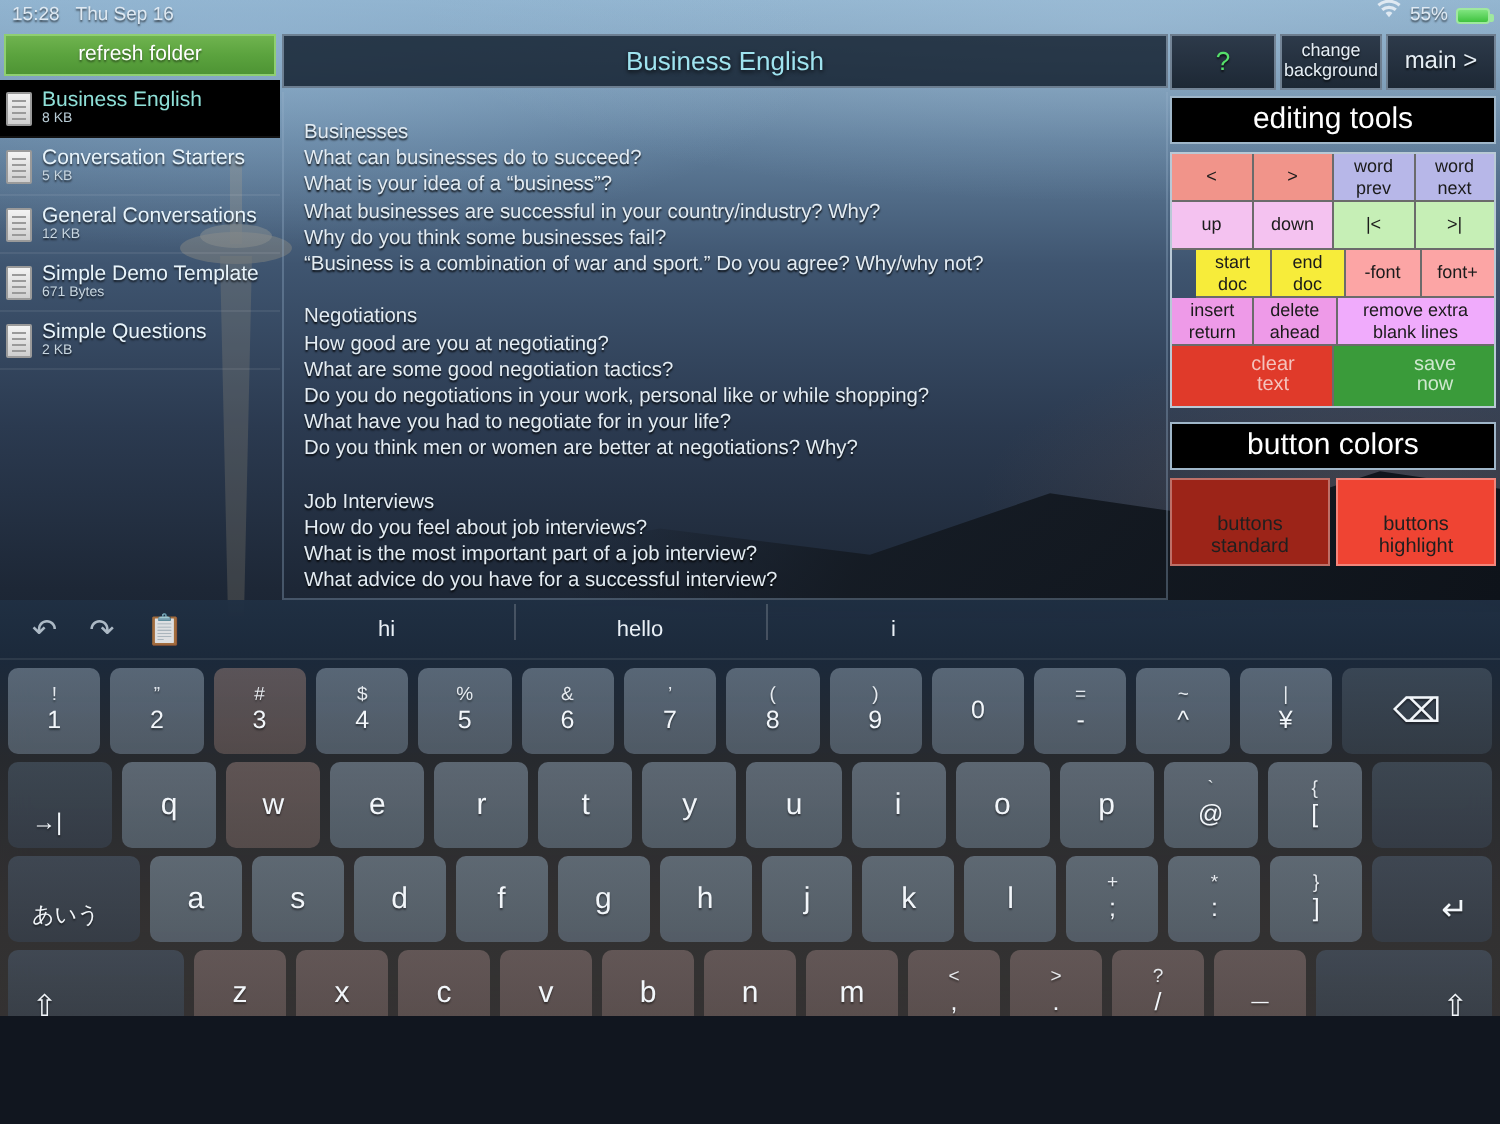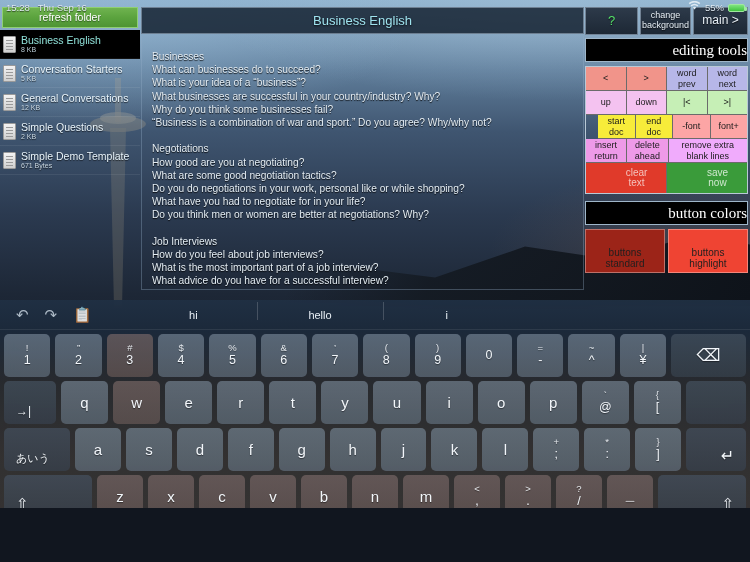--- a/index.html
+++ b/index.html
@@ -45,21 +45,21 @@
   #statusbar .left { position:absolute; left: 6px; top: 0; display:flex; gap:8px; }
   #statusbar .right { position:absolute; right: 5px; top: 0; display:flex; gap:4px; align-items:center; }
   .batt {
     display:inline-block; width: 17px; height: 8px; border:1px solid #9fe89f;
     border-radius: 2px; position: relative; background: linear-gradient(180deg,#7fe47f,#3fc33f);
     vertical-align: middle;
   }
   .batt::after{ content:""; position:absolute; right:-3px; top:2px; width:2px; height:4px; background:#9fe89f; border-radius:0 1px 1px 0;}
 
   
-  #app { position:absolute; left:0; top:5px; width:750px; height:285px; z-index: 20; }
+  #app { position:absolute; left:0; top:15px; width:750px; height:285px; z-index: 20; }
 
   
   #sidebar {
     position:absolute; left:0; top:0; width:140px; height:285px;
   }
   #refresh-folder {
     height: 21px; margin: 2px 2px 0 2px;
     background: linear-gradient(180deg, #6fb34f 0%, #5ba33e 50%, #4e9434 100%);
     border: 1px solid #8fcf72;
     color: #ffffff; font-size: 10.5px; line-height: 19px; text-align:center;
@@ -121,21 +121,21 @@
     color:#e6eef5; font-size: 9px; line-height: 1.1;
     display:flex; align-items:center; justify-content:center; text-align:center;
     text-shadow: 0 1px 1px rgba(0,0,0,0.7);
   }
   .top-btn.help { flex: 0 0 53px; color:#55e06a; font-size: 13px; }
   .top-btn.main { flex: 0 0 55px; font-size: 12px; }
 
   .panel-title {
     margin: 3px 2px 0 0; height: 24px;
     background: #000000; border: 1px solid #9fb6c9;
-    color: #ffffff; font-size: 15px; line-height: 22px; text-align:right;font-family:Liberation Serif, serif;
+    color: #ffffff; font-size: 15px; line-height: 22px; text-align:center;
   }
 
   .grid { margin: 4px 2px 0 0; border: 1px solid #b9c9d6; }
   .grid .row { display:flex; }
   .cell {
     flex:1; border-right:1px solid #6b6b6b; border-bottom:1px solid #6b6b6b;
     color:#1b1b1b; font-size: 9px; line-height: 10.5px; text-align:center;
     display:flex; align-items:center; justify-content:center;
     height: 24px; padding: 1px;
   }
@@ -273,29 +273,29 @@
           <div class="file-row">
             <div class="doc-icon"></div>
             <div class="file-meta">
               <div class="file-name">General Conversations</div>
               <div class="file-size">12 KB</div>
             </div>
           </div>
           <div class="file-row">
             <div class="doc-icon"></div>
             <div class="file-meta">
-              <div class="file-name">Simple Questions</div>
-              <div class="file-size">2 KB</div>
+              <div class="file-name">Simple Demo Template</div>
+              <div class="file-size">671 Bytes</div>
             </div>
           </div>
           <div class="file-row">
             <div class="doc-icon"></div>
             <div class="file-meta">
-              <div class="file-name">Simple Demo Template</div>
-              <div class="file-size">671 Bytes</div>
+              <div class="file-name">Simple Questions</div>
+              <div class="file-size">2 KB</div>
             </div>
           </div>
         </div>
     </div>
 
     <div id="doc-pane">
       <div id="doc-title">Business English</div>
       <div id="doc-body">
         <pre>Businesses
 What can businesses do to succeed?

